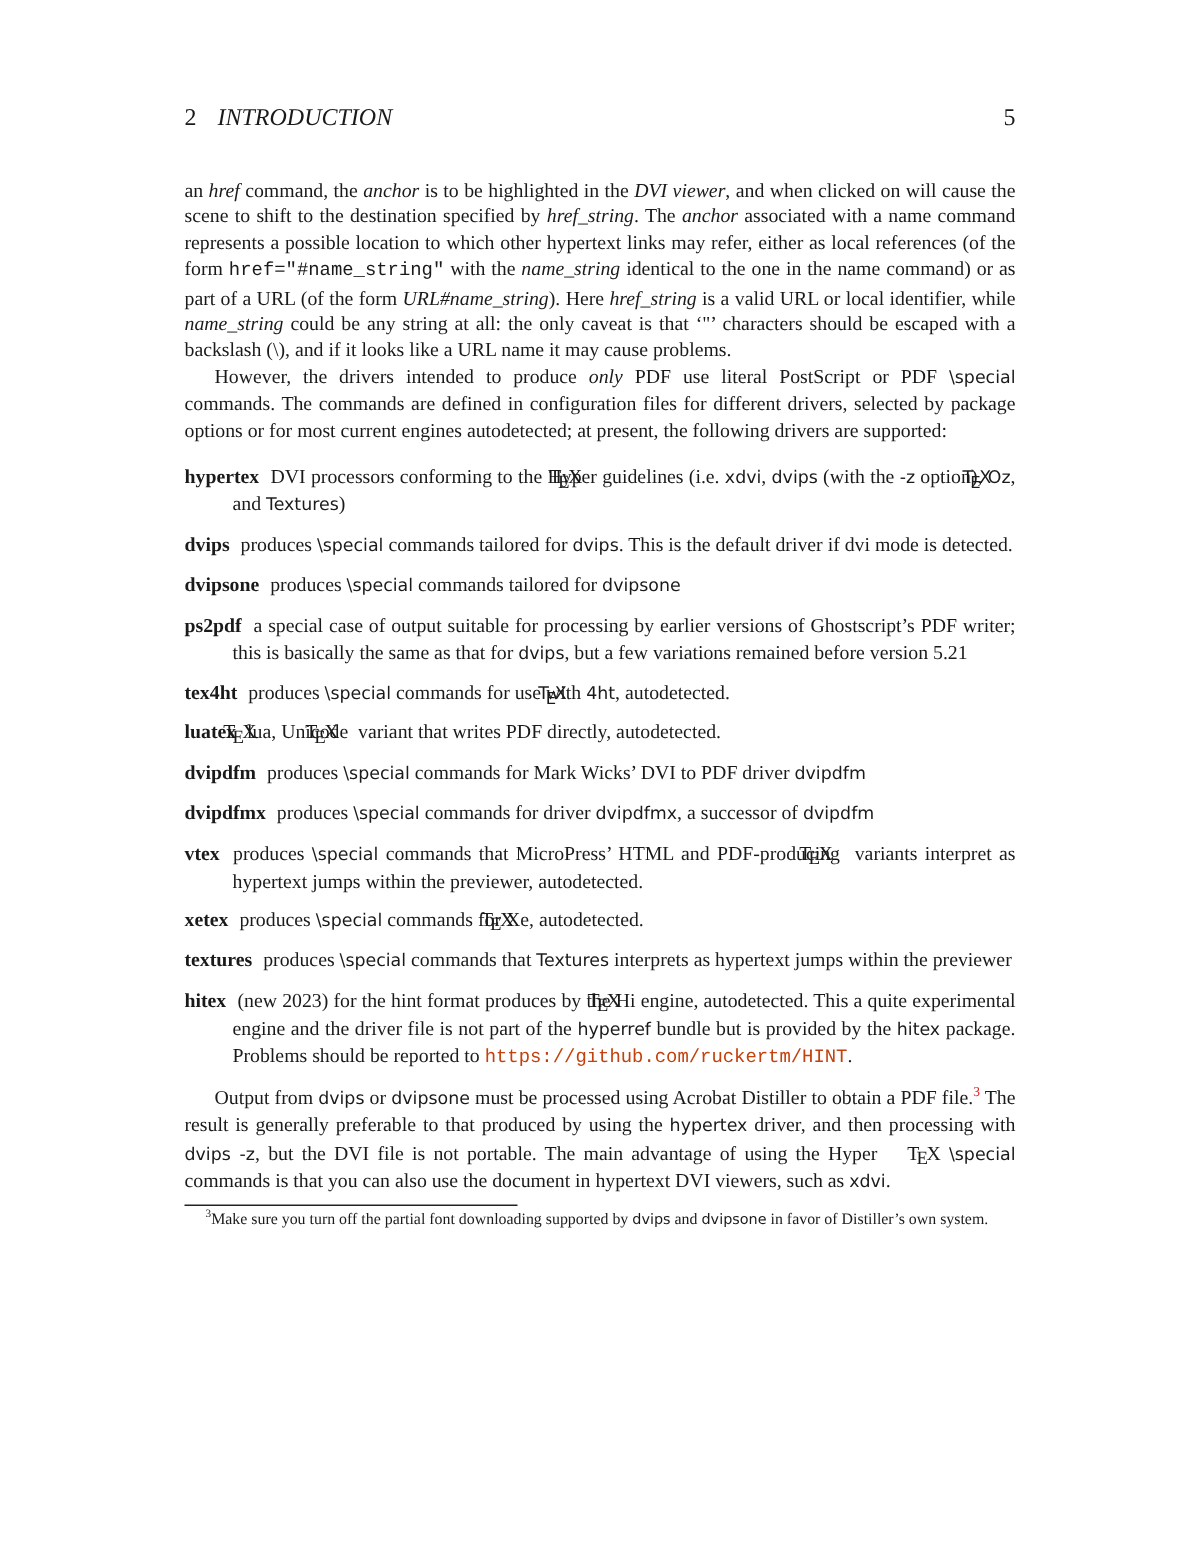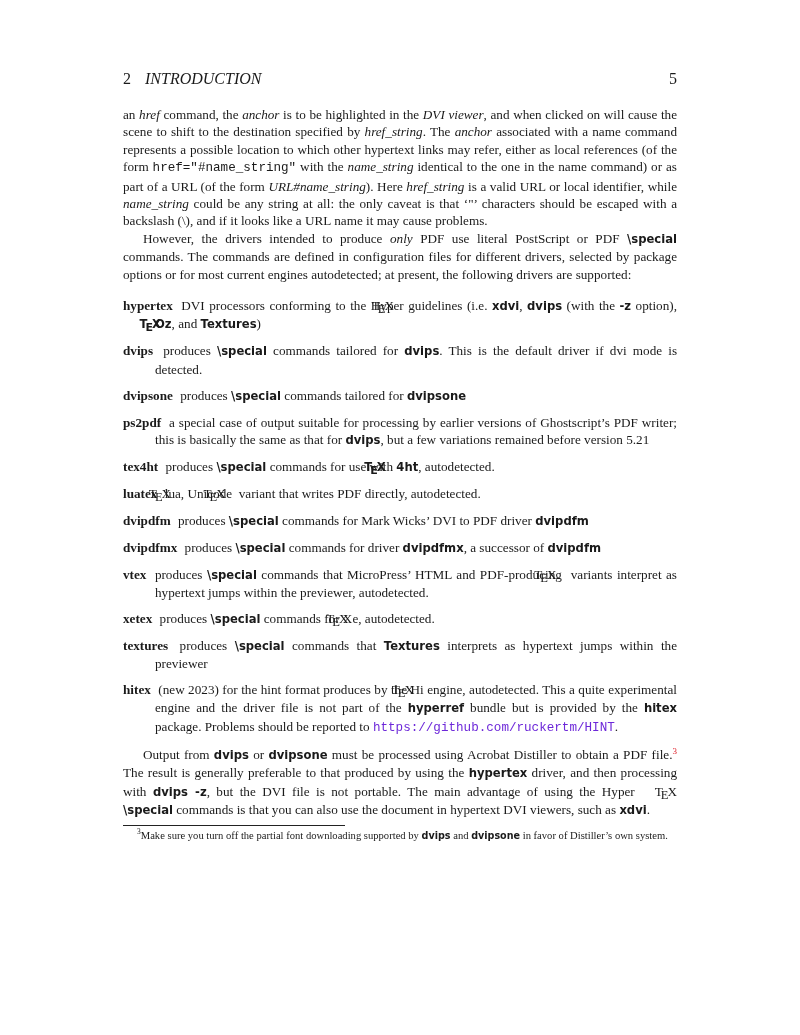--- a/index.html
+++ b/index.html
@@ -2,31 +2,31 @@
 <html><head>
 <meta charset="utf-8">
 <style>
   html, body { margin: 0; padding: 0; background: #ffffff; }
   body { width: 800px; height: 1035px; position: relative; overflow: hidden;
          font-family: "Liberation Serif", "DejaVu Serif", serif; color: #1a1a1a; }
   .page { position: absolute; left: 123px; top: 0; width: 554px; }
   .header { position: absolute; top: 70px; left: 0; width: 554px; font-size: 16px; font-style: italic; }
   .header .num { font-style: normal; margin-right: 10px; }
   .header .pg { position: absolute; right: 0; top: 0; font-style: normal; }
-  .body { position: absolute; top: 106px; left: 0; width: 554px; font-size: 13.2px; line-height: 17.4px; text-align: justify; }
+  .body { position: absolute; top: 118px; left: 0; width: 554px; font-size: 13.2px; line-height: 17.4px; text-align: justify; }
   p { margin: 0; }
   .indent { text-indent: 20px; }
-  .sans { font-family: "DejaVu Sans", "Liberation Sans", sans-serif; font-size: 11.6px; font-weight: bold; }
+  .sans { font-family: "DejaVu Sans", "Liberation Sans", sans-serif; font-size: 11.6px; }
   .mono { font-family: "Liberation Mono", "DejaVu Sans Mono", monospace; font-size: 12.6px; }
   .tex { display: inline-block; }
   .tex .e { position: relative; top: 3px; margin-left: -2px; margin-right: -1px; font-size: 0.95em; }
   dl { margin: 14px 0 0 0; }
   dl .item { margin: 0 0 8.5px 0; padding-left: 32px; text-indent: -32px; }
   dl .item .term { font-weight: bold; margin-right: 4px; }
-  .link { color: #6d28d9; font-family: "Liberation Mono", "DejaVu Sans Mono", monospace; font-size: 12.6px; }
+  .link { color: #c2410c; font-family: "Liberation Mono", "DejaVu Sans Mono", monospace; font-size: 12.6px; }
   .fnmark { color: #e0202a; font-size: 9px; vertical-align: super; line-height: 0; }
   .fnrule { width: 222px; border-top: 1px solid #222; margin: 6px 0 3px 0; }
   .footnote { font-size: 10.6px; line-height: 14px; text-indent: 14px; }
   .footnote .fnm { font-size: 7.5px; vertical-align: super; line-height: 0; }
   .footnote .sans { font-size: 9.6px; }
 </style>
 </head>
 <body>
 
 <div class="page">

